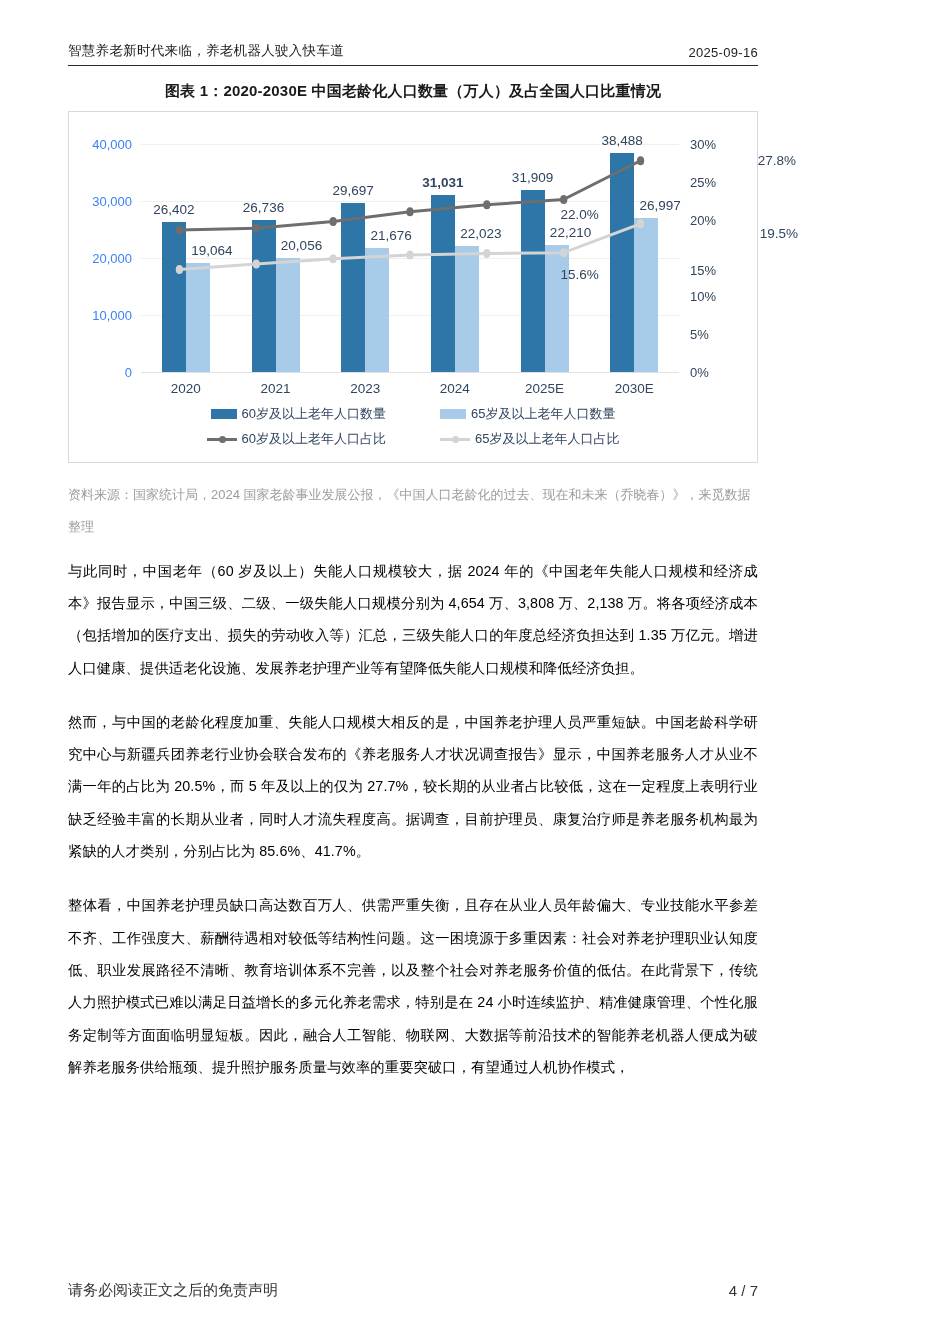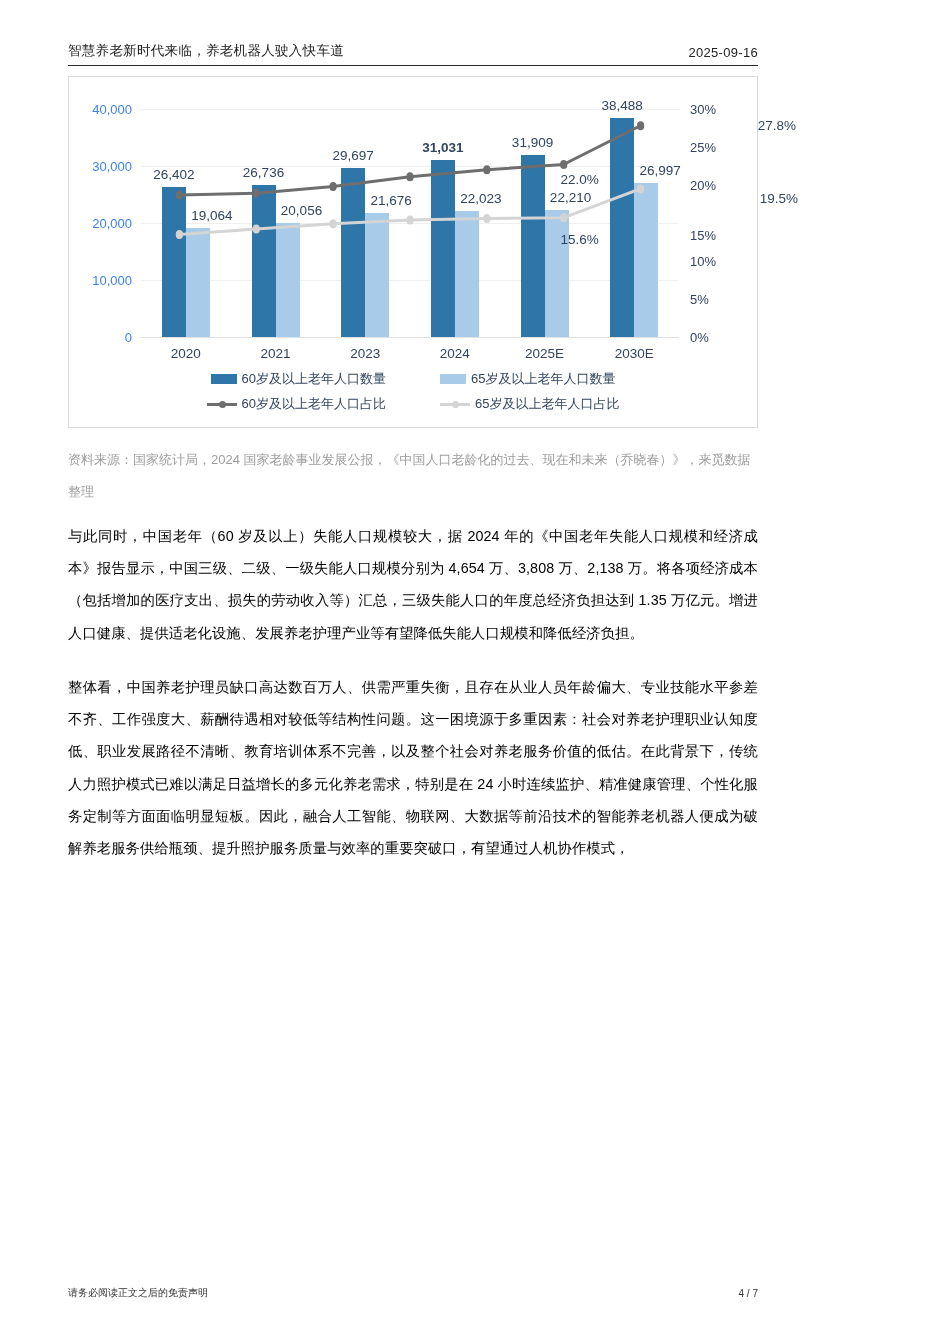--- a/index.html
+++ b/index.html
@@ -225,34 +225,35 @@
 
   
   .page-footer {
     position: absolute;
     left: 68px;
     right: 68px;
     bottom: 44px;
     display: flex;
     justify-content: space-between;
     align-items: center;
-    font-size: 10px;
+    font-size: 15px;
     color: #333;
   }
 </style>
 </head>
 <body>
 
 <div class="page">
 
   <div class="page-header">
     <div class="header-title">智慧养老新时代来临，养老机器人驶入快车道</div>
     <div class="header-date">2025-09-16</div>
   </div>
 
+  <div class="figure-title">图表 1：2020-2030E 中国老龄化人口数量（万人）及占全国人口比重情况</div>
 
   <div class="chart-frame">
     <div class="plot" id="plot">
       <div id="gridlines">
           <div class="gridline base" style="top: 228px;"></div>
           <div class="gridline" style="top: 171px;"></div>
           <div class="gridline" style="top: 114px;"></div>
           <div class="gridline" style="top: 57px;"></div>
           <div class="gridline" style="top: 0px;"></div>
         </div>
@@ -375,20 +376,21 @@
           <span>65岁及以上老年人口占比</span>
         </div>
       </div>
     </div>
   </div>
 
   <div class="source">资料来源：国家统计局，2024 国家老龄事业发展公报，《中国人口老龄化的过去、现在和未来（乔晓春）》，来觅数据整理</div>
 
   <div class="body-copy" id="body-copy">
       <p class="para">与此同时，中国老年（60 岁及以上）失能人口规模较大，据 2024 年的《中国老年失能人口规模和经济成本》报告显示，中国三级、二级、一级失能人口规模分别为 4,654 万、3,808 万、2,138 万。将各项经济成本（包括增加的医疗支出、损失的劳动收入等）汇总，三级失能人口的年度总经济负担达到 1.35 万亿元。增进人口健康、提供适老化设施、发展养老护理产业等有望降低失能人口规模和降低经济负担。</p>
+      <p class="para">然而，与中国的老龄化程度加重、失能人口规模大相反的是，中国养老护理人员严重短缺。中国老龄科学研究中心与新疆兵团养老行业协会联合发布的《养老服务人才状况调查报告》显示，中国养老服务人才从业不满一年的占比为 20.5%，而 5 年及以上的仅为 27.7%，较长期的从业者占比较低，这在一定程度上表明行业缺乏经验丰富的长期从业者，同时人才流失程度高。据调查，目前护理员、康复治疗师是养老服务机构最为紧缺的人才类别，分别占比为 85.6%、41.7%。</p>
       <p class="para">整体看，中国养老护理员缺口高达数百万人、供需严重失衡，且存在从业人员年龄偏大、专业技能水平参差不齐、工作强度大、薪酬待遇相对较低等结构性问题。这一困境源于多重因素：社会对养老护理职业认知度低、职业发展路径不清晰、教育培训体系不完善，以及整个社会对养老服务价值的低估。在此背景下，传统人力照护模式已难以满足日益增长的多元化养老需求，特别是在 24 小时连续监护、精准健康管理、个性化服务定制等方面面临明显短板。因此，融合人工智能、物联网、大数据等前沿技术的智能养老机器人便成为破解养老服务供给瓶颈、提升照护服务质量与效率的重要突破口，有望通过人机协作模式，</p>
     </div>
 
   <div class="page-footer">
     <div>请务必阅读正文之后的免责声明</div>
     <div>4 / 7</div>
   </div>
 
 </div>
 

